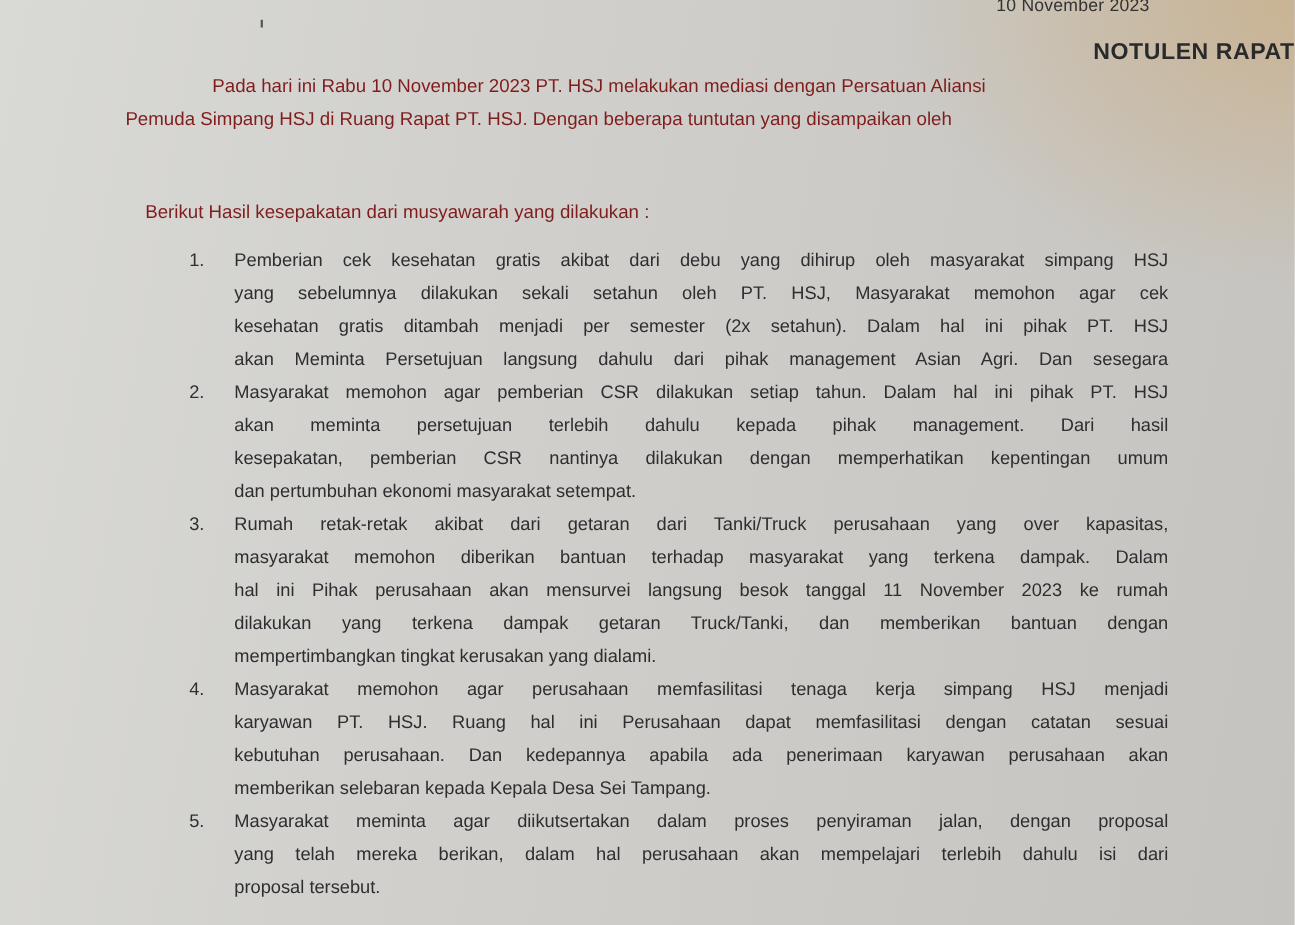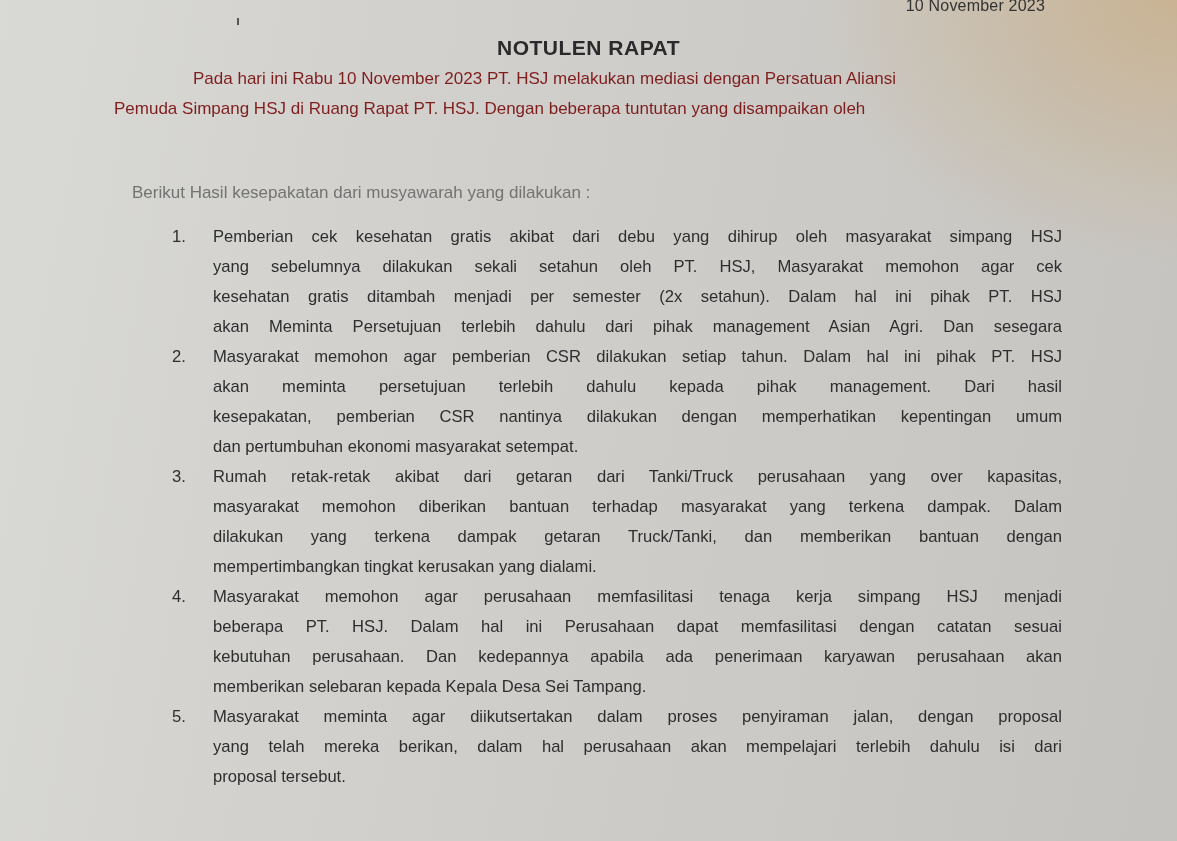--- a/index.html
+++ b/index.html
@@ -29,21 +29,21 @@
       right: 132px;
       font-size: 16px;
       color: #333;
       letter-spacing: 0.2px;
     }
     .title {
       position: absolute;
       top: 36px;
       left: 0;
       width: 1177px;
-      text-align: center;
+      text-align: right;
       font-size: 21px;
       font-weight: bold;
       letter-spacing: 0.5px;
       color: #2a2a2c;
     }
     .intro {
       position: absolute;
       left: 114px;
       top: 64px;
       width: 900px;
@@ -51,21 +51,21 @@
       line-height: 30px;
       color: #7f1d1d;
     }
     .intro .line { display: block; white-space: nowrap; }
     .intro .line.indent { padding-left: 79px; }
     .lead {
       position: absolute;
       left: 132px;
       top: 183px;
       font-size: 17px;
-      color: #737373;
+      color: #7f1d1d;
     }
     .list {
       position: absolute;
       left: 172px;
       top: 222px;
       width: 890px;
       margin: 0;
       padding: 0;
       list-style: none;
       font-size: 16.6px;
@@ -114,40 +114,41 @@
   </div>
 
   <div class="lead">Berikut Hasil kesepakatan dari musyawarah yang dilakukan :</div>
 
   <ol class="list">
     <li>
       <span class="num">1.</span>
       <span class="line">Pemberian cek kesehatan gratis akibat dari debu yang dihirup oleh masyarakat simpang HSJ</span>
       <span class="line">yang sebelumnya dilakukan sekali setahun oleh PT. HSJ, Masyarakat memohon agar cek</span>
       <span class="line">kesehatan gratis ditambah menjadi per semester (2x setahun).  Dalam hal ini pihak PT. HSJ</span>
-      <span class="line">akan Meminta Persetujuan terlebih dahulu dari pihak management Asian Agri. Dan sesegara</span>
+      <span class="line">akan Meminta Persetujuan langsung dahulu dari pihak management Asian Agri. Dan sesegara</span>
     </li>
     <li>
       <span class="num">2.</span>
       <span class="line">Masyarakat memohon agar pemberian CSR dilakukan setiap tahun. Dalam hal ini pihak PT. HSJ</span>
       <span class="line">akan meminta persetujuan terlebih dahulu kepada pihak management. Dari hasil</span>
       <span class="line">kesepakatan, pemberian CSR nantinya dilakukan dengan memperhatikan kepentingan umum</span>
       <span class="line last">dan pertumbuhan ekonomi masyarakat setempat.</span>
     </li>
     <li>
       <span class="num">3.</span>
       <span class="line">Rumah retak-retak akibat dari getaran dari Tanki/Truck perusahaan yang over kapasitas,</span>
       <span class="line">masyarakat memohon diberikan bantuan terhadap masyarakat yang terkena dampak. Dalam</span>
+      <span class="line">hal ini Pihak perusahaan akan mensurvei langsung besok tanggal 11 November 2023 ke rumah</span>
       <span class="line">dilakukan yang terkena dampak getaran Truck/Tanki, dan memberikan bantuan dengan</span>
       <span class="line last">mempertimbangkan tingkat kerusakan yang dialami.</span>
     </li>
     <li>
       <span class="num">4.</span>
       <span class="line">Masyarakat memohon agar perusahaan memfasilitasi tenaga kerja simpang HSJ menjadi</span>
-      <span class="line">beberapa PT. HSJ. Dalam hal ini Perusahaan dapat memfasilitasi dengan catatan sesuai</span>
+      <span class="line">karyawan PT. HSJ. Ruang hal ini Perusahaan dapat memfasilitasi dengan catatan sesuai</span>
       <span class="line">kebutuhan perusahaan. Dan kedepannya apabila ada penerimaan karyawan perusahaan akan</span>
       <span class="line last">memberikan selebaran kepada Kepala Desa Sei Tampang.</span>
     </li>
     <li>
       <span class="num">5.</span>
       <span class="line">Masyarakat meminta agar diikutsertakan dalam proses penyiraman jalan, dengan proposal</span>
       <span class="line">yang telah mereka berikan, dalam hal perusahaan akan mempelajari terlebih dahulu isi dari</span>
       <span class="line last">proposal tersebut.</span>
     </li>
   </ol>

